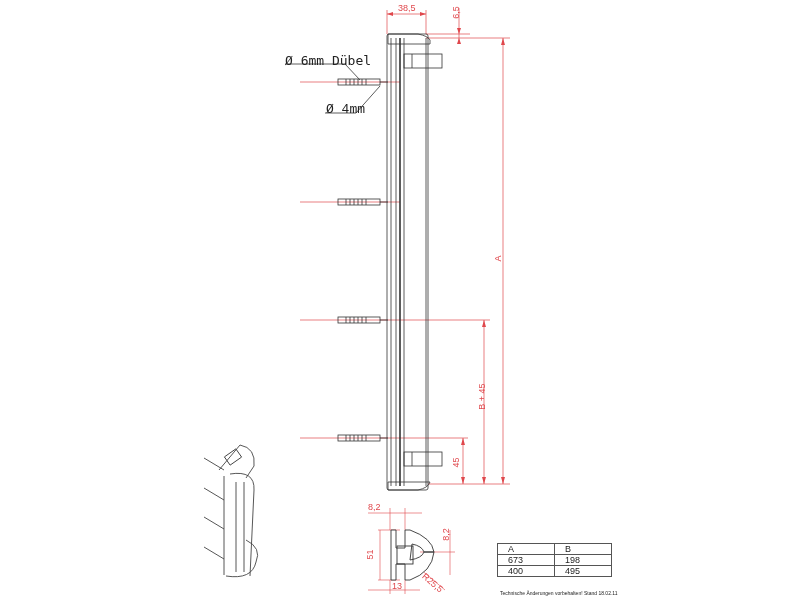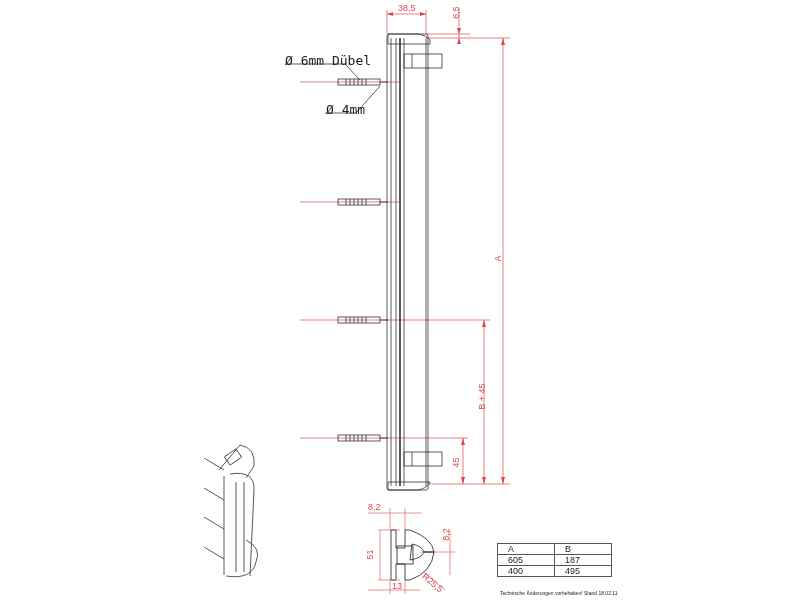--- a/index.html
+++ b/index.html
@@ -152,37 +152,37 @@
   </g>
 </svg>
 
 <div class="lbl dim" style="left:398px;top:4px;">38,5</div>
 <div class="lbl dim rot" style="left:446px;top:8px;width:20px;text-align:center;">6,5</div>
 <div class="lbl dim rot" style="left:488px;top:254px;width:20px;text-align:center;">A</div>
 <div class="lbl dim rot" style="left:462px;top:392px;width:40px;text-align:center;">B + 45</div>
 <div class="lbl dim rot" style="left:446px;top:458px;width:20px;text-align:center;">45</div>
 
 <div class="lbl anno" style="left:285px;top:54px;">Ø 6mm Dübel</div>
-<div class="lbl anno" style="left:326px;top:103px;">Ø 4mm</div>
+<div class="lbl anno" style="left:326px;top:103px;font-family:Liberation Mono, monospace;">Ø 4mm</div>
 
 <div class="lbl dim" style="left:368px;top:503px;">8,2</div>
 <div class="lbl dim rot" style="left:436px;top:530px;width:20px;text-align:center;">8,2</div>
 <div class="lbl dim rot" style="left:360px;top:550px;width:20px;text-align:center;">51</div>
 <div class="lbl dim" style="left:392px;top:582px;">13</div>
 <div class="lbl dim" style="left:426px;top:572px;transform:rotate(40deg);transform-origin:left top;">R25,5</div>
 
 <table class="spec">
   <tbody>
       <tr>
     <td>A</td>
     <td>B</td>
   </tr>
   <tr>
-    <td>605</td>
-    <td>187</td>
+    <td>673</td>
+    <td>198</td>
   </tr>
   <tr>
     <td>400</td>
     <td>495</td>
   </tr>
 </tbody>
   </table>
 
 <div class="foot">Technische Änderungen vorbehalten! Stand 18.02.11</div>
 

